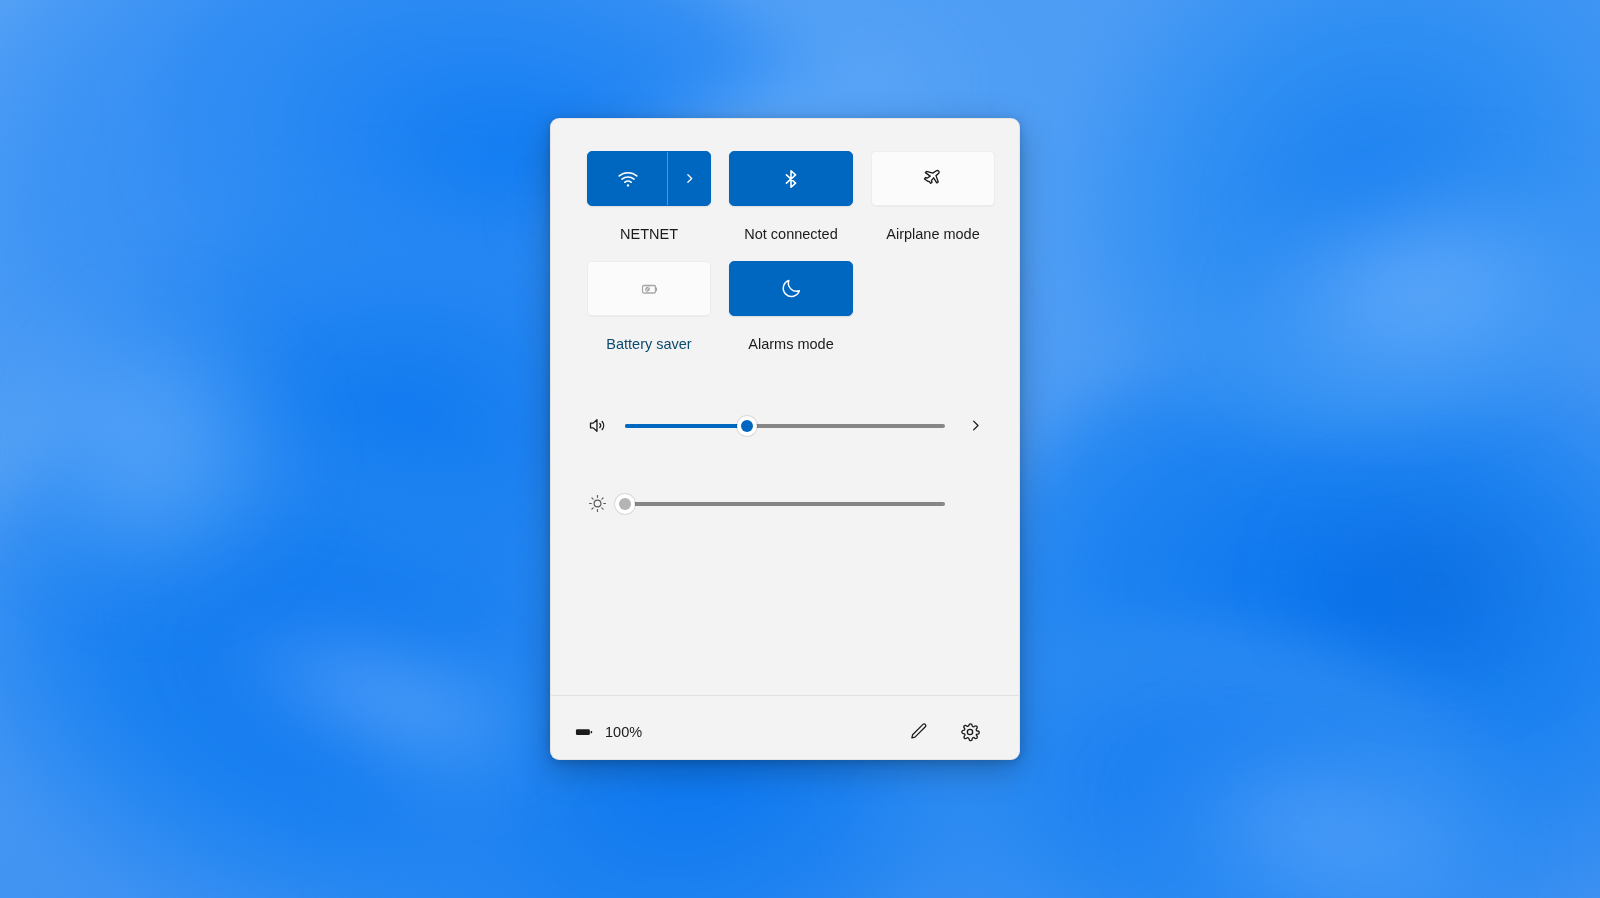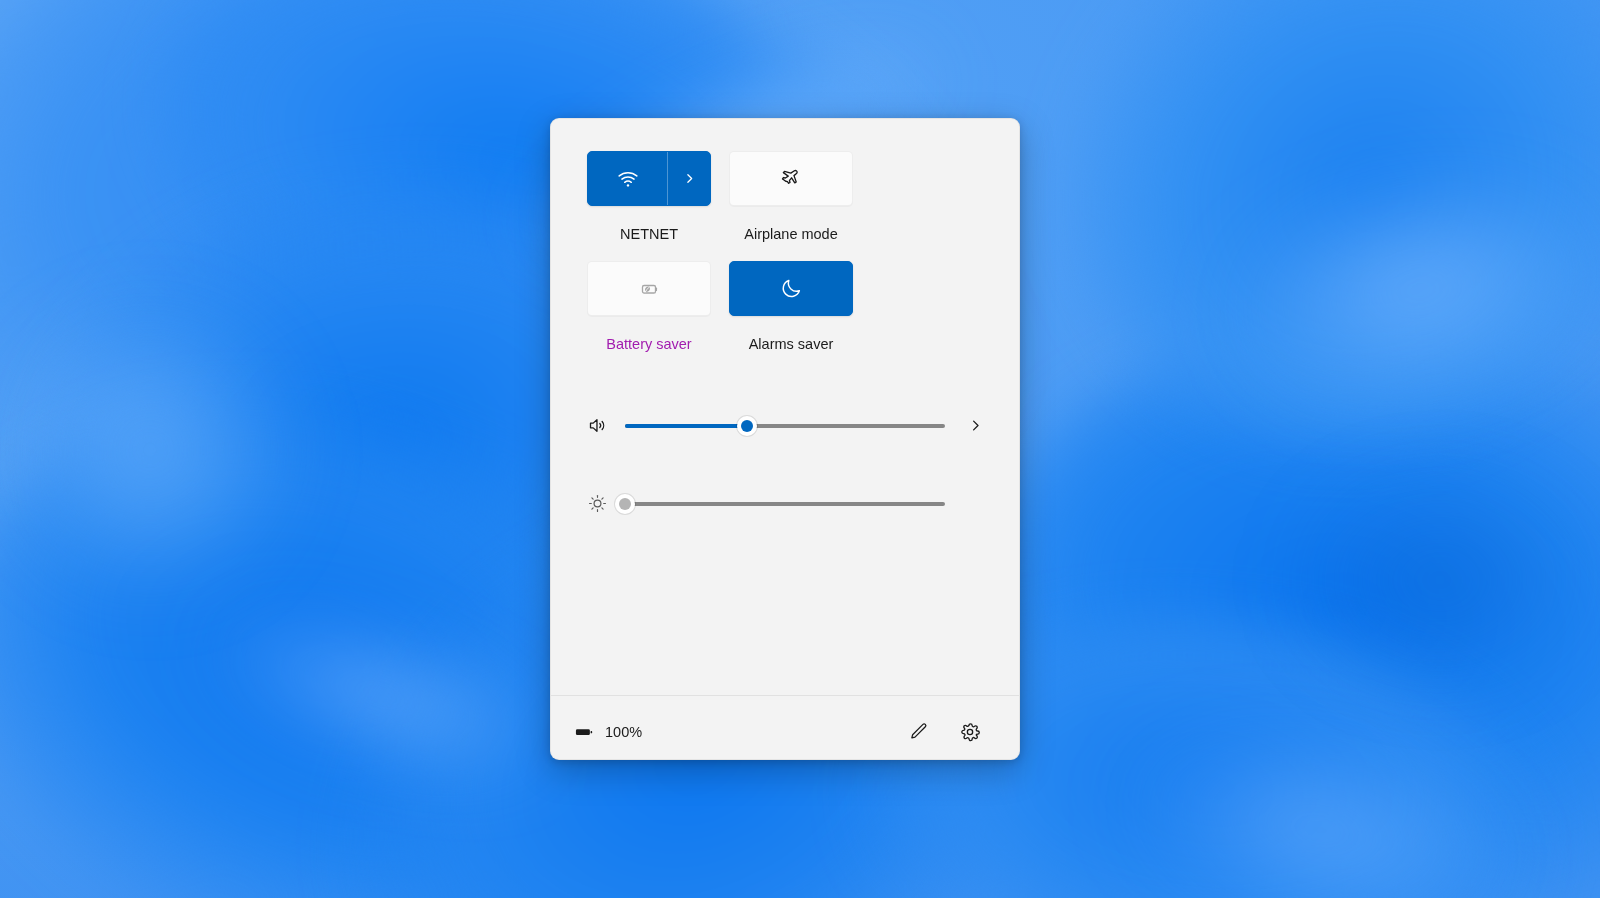--- a/index.html
+++ b/index.html
@@ -150,21 +150,21 @@
   }
 
   .tile-label {
     margin-top: 20px;
     text-align: center;
     font-size: 14.5px;
     color: #1b1b1b;
     line-height: 1.2;
     white-space: nowrap;
   }
-  .tile-label.dim { color: #a21caf; text-align: center; }
+  .tile-label.dim { color: #0c4a6e; text-align: center; }
 
   .tile-row-gap { height: 18px; }
 
   
   .slider-block { margin-top: 34px; }
   .slider-row {
     display: flex;
     align-items: center;
     height: 40px;
   }
@@ -297,20 +297,30 @@
               <span>
                 <svg width="13" height="13" viewBox="0 0 24 24" fill="none" stroke="#ffffff" stroke-width="2.3" stroke-linecap="round" stroke-linejoin="round">
                   <polyline points="9 5 16 12 9 19"></polyline>
                 </svg>
               </span>
             </div>
           </div>
           <div class="tile-label">NETNET</div>
         </div>
 
+        <div class="tile-cell">
+          <div class="tile on">
+            <span>
+              <svg width="22" height="22" viewBox="0 0 24 24" fill="none" stroke="#ffffff" stroke-width="1.7" stroke-linecap="round" stroke-linejoin="round">
+                <path d="M7 7.5 17 16.5 12 21 12 3 17 7.5 7 16.5"></path>
+              </svg>
+            </span>
+          </div>
+          <div class="tile-label">Not connected</div>
+        </div>
 
         <div class="tile-cell">
           <div class="tile">
             <span>
               <svg width="23" height="23" viewBox="0 0 24 24" fill="none" stroke="#1b1b1b" stroke-width="1.4" stroke-linejoin="round" stroke-linecap="round">
                 <path d="M4.2 13.6 2.6 12.4l1.0-1.4 2.0 0.5 3.0-2.0-5.1-3.6 1.2-1.4 6.6 1.9 3.3-2.2c0.9-0.6 2.1-0.6 2.8 0.1 0.7 0.7 0.6 1.8-0.2 2.5l-2.6 2.2 2.3 6.5-1.5 1.1-3.3-5.3-2.2 2.6 0.5 2.1-1.4 1.0-1.2-1.7-1.9-0.4z"></path>
               </svg>
             </span>
           </div>
           <div class="tile-label">Airplane mode</div>
@@ -336,21 +346,21 @@
         </div>
 
         <div class="tile-cell">
           <div class="tile on">
             <span>
               <svg width="23" height="23" viewBox="0 0 24 24" fill="none" stroke="#ffffff" stroke-width="1.5" stroke-linecap="round" stroke-linejoin="round">
                 <path d="M20.2 14.4A8.6 8.6 0 0 1 9.2 3.6a8.6 8.6 0 1 0 11 10.8z"></path>
               </svg>
             </span>
           </div>
-          <div class="tile-label">Alarms saver</div>
+          <div class="tile-label">Alarms mode</div>
         </div>
 
       </div>
 
       <div class="tile-row-gap"></div>
 
 
       <div class="slider-block">
 
         <div class="slider-row">

